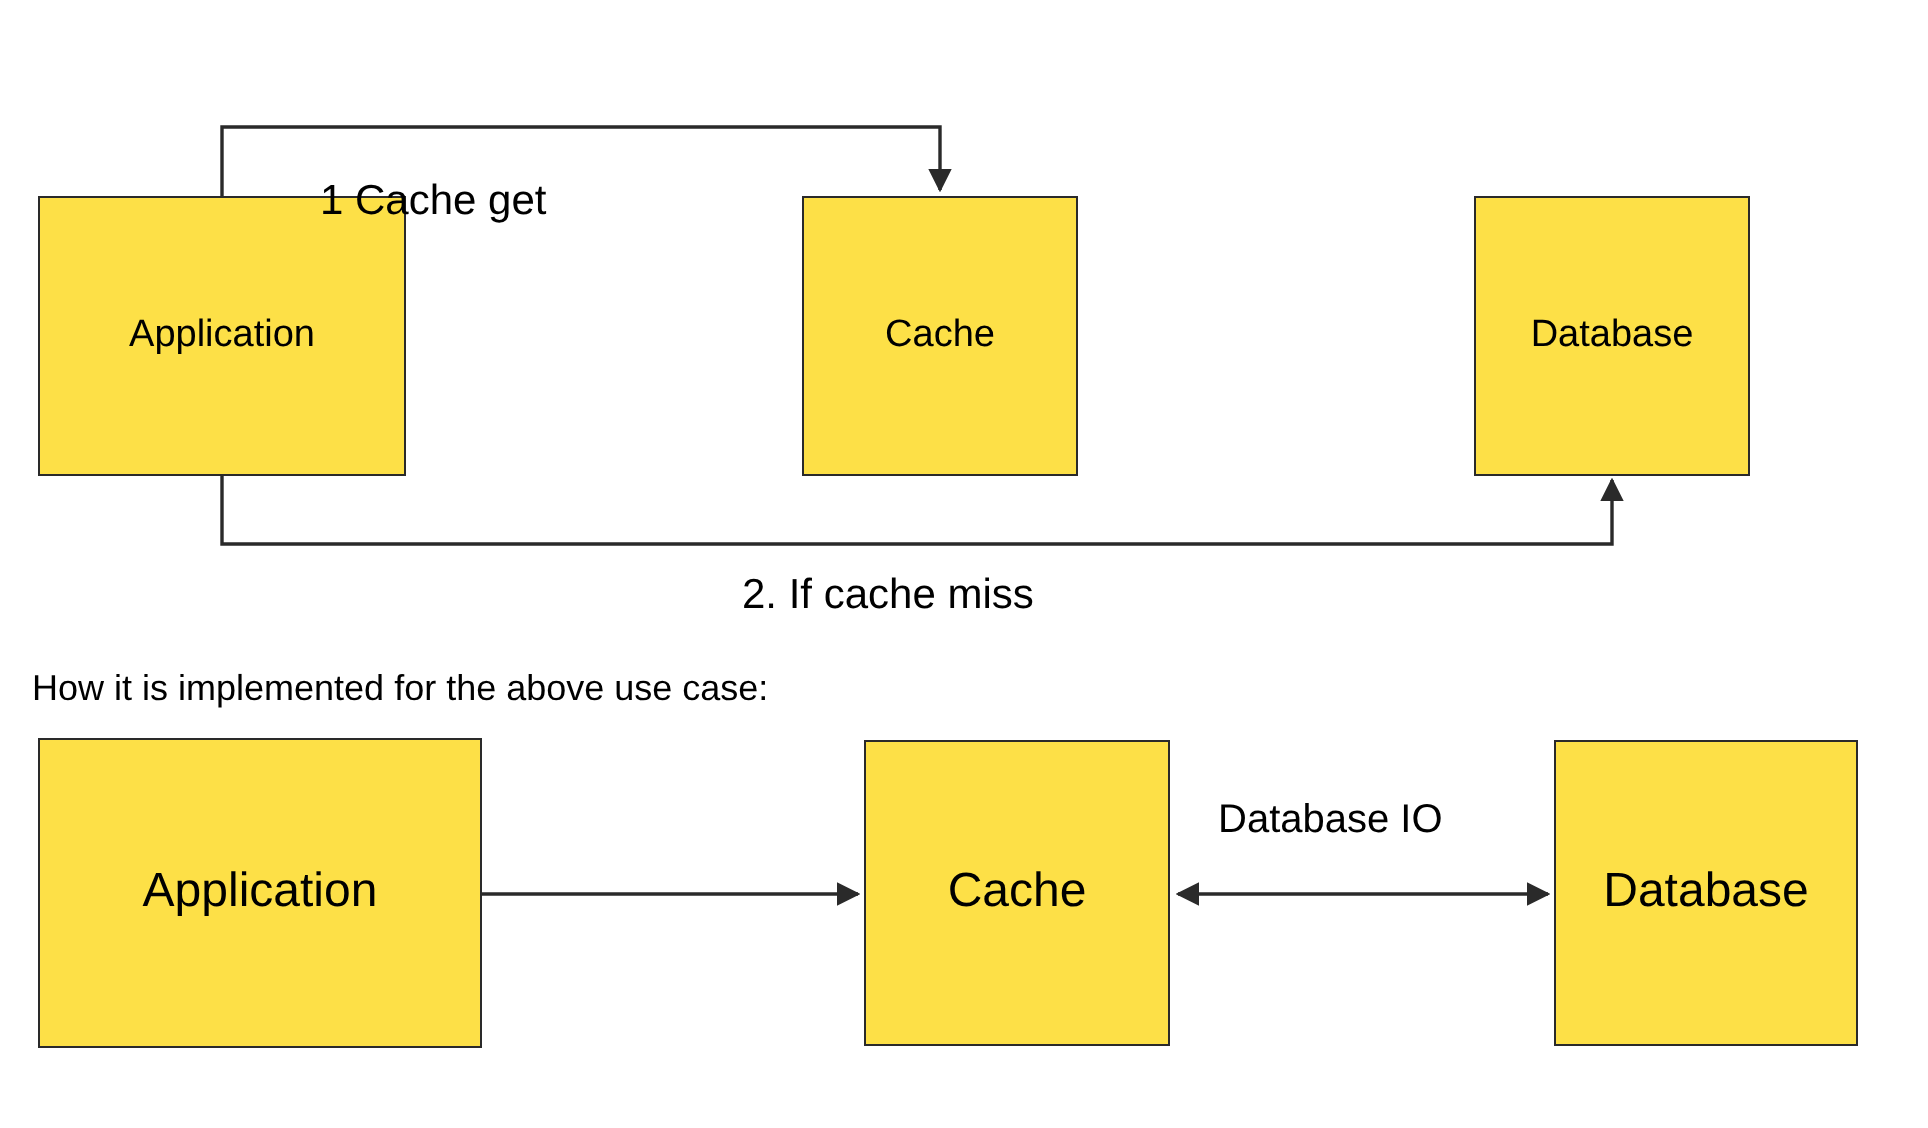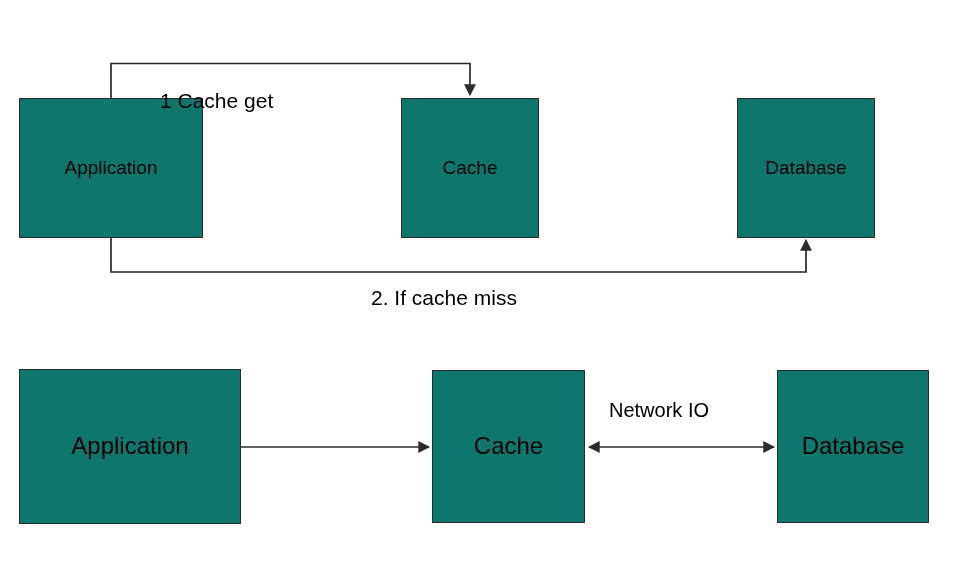--- a/index.html
+++ b/index.html
@@ -22,21 +22,21 @@
   #diagram-svg {
     position: absolute;
     left: 0;
     top: 0;
     width: 964px;
     height: 564px;
   }
   .node-box {
     position: absolute;
     box-sizing: border-box;
-    background: #0f766e;
+    background: #fde047;
     border: 1.4px solid #2a2a2a;
     display: flex;
     align-items: center;
     justify-content: center;
   }
   .node-label {
     font-family: "Liberation Sans", sans-serif;
     color: #000000;
     line-height: 1.1;
     white-space: nowrap;
@@ -95,28 +95,29 @@
   </div>
 
   <div class="node-box" style="left:737px; top:98px; width:138px; height:140px;">
     <span class="node-label small">Database</span>
   </div>
 
   <div class="edge-label t1" style="left:160px; top:42px;margin-top:47px;">1 Cache get</div>
 
   <div class="edge-label t2" style="left:335px; top:286px;margin-left:36px;">2. If cache miss</div>
 
+  <div class="caption" style="left:16px; top:334px;">How it is implemented for the above use case:</div>
 
   <div class="node-box" style="left:19px; top:369px; width:222px; height:155px;">
     <span class="node-label large">Application</span>
   </div>
 
   <div class="node-box" style="left:432px; top:370px; width:153px; height:153px;">
     <span class="node-label large">Cache</span>
   </div>
 
   <div class="node-box" style="left:777px; top:370px; width:152px; height:153px;">
     <span class="node-label large">Database</span>
   </div>
 
-  <div class="edge-label t3" style="left:609px; top:399px;">Network IO</div>
+  <div class="edge-label t3" style="left:609px; top:399px;">Database IO</div>
 
 </div>
 
 </body></html>

